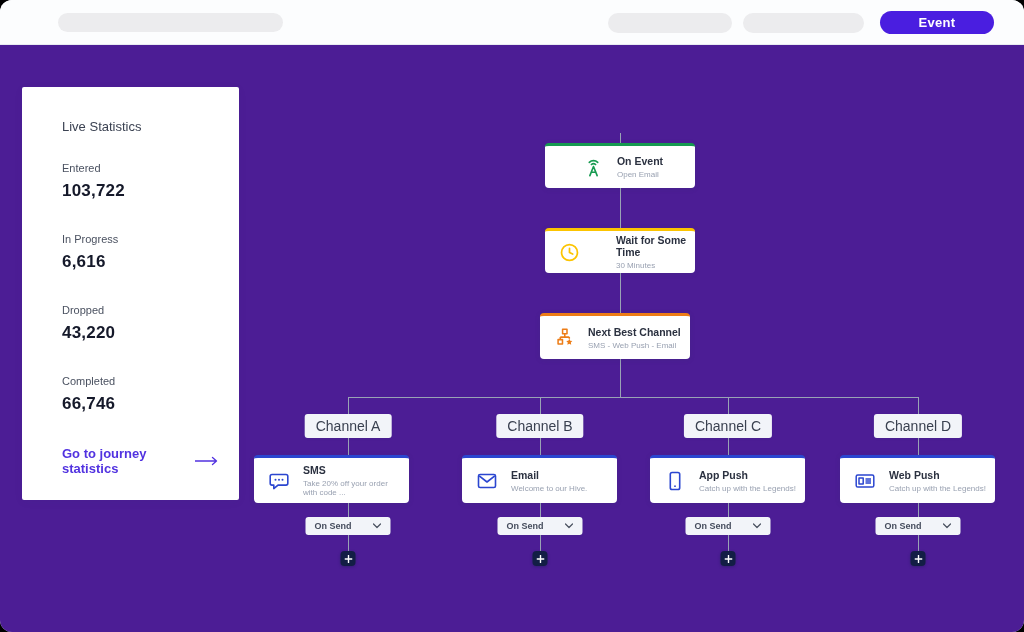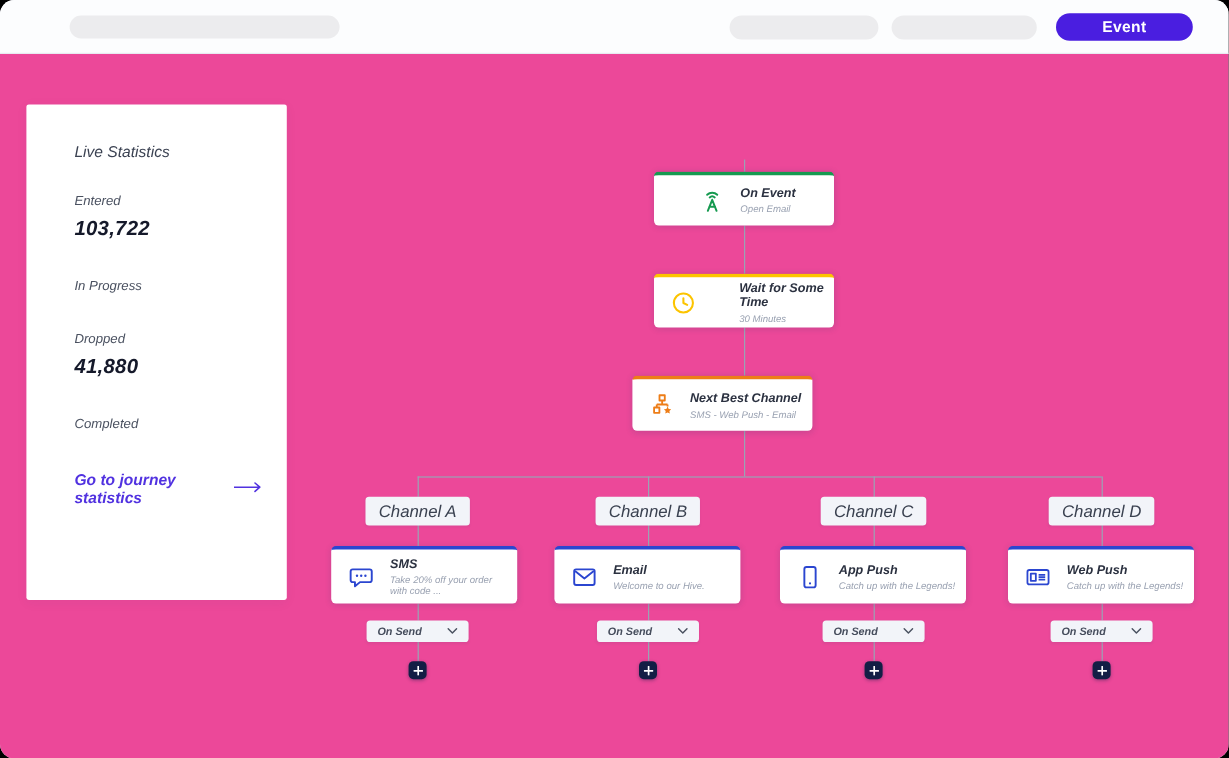--- a/index.html
+++ b/index.html
@@ -11,21 +11,21 @@
   .topbar { position:absolute; top:0; left:0; right:0; height:45px; background:#fcfdfe; border-bottom:1px solid #e8ebf1; z-index:10; }
   .back-btn { position:absolute; left:24px; top:13px; width:20px; height:18px; cursor:pointer; display:flex; align-items:center; }
   .ph-pill { position:absolute; background:#ececee; border-radius:10px; }
   .pill-name { left:58px; top:13px; width:225px; height:19px; }
   .pill-r1 { left:608px; top:13px; width:124px; height:20px; }
   .pill-r2 { left:743px; top:13px; width:121px; height:20px; }
   .launch-btn { position:absolute; left:880px; top:11px; width:114px; height:23px; background:#4a1ee0; border-radius:12px; color:#fff;
     font-size:13px; font-weight:700; display:flex; align-items:center; justify-content:center; letter-spacing:.3px; cursor:pointer; border:none; }
 
   
-  .canvas { position:absolute; top:45px; left:0; right:0; bottom:0; background:#ec4899;font-style:italic; }
+  .canvas { position:absolute; top:45px; left:0; right:0; bottom:0; background:#4c1d95; }
 
   
   .stats-panel { position:absolute; left:22px; top:42px; width:217px; height:413px; background:#fff; border-radius:2px;
     box-shadow:0 2px 10px rgba(40,56,100,0.05); padding:32px 20px 0 40px; }
   .stats-title { font-size:13px; color:#3b4252; margin-bottom:28px; }
   .stat { margin-bottom:32px; }
   .stat-label { font-size:11px; color:#4a5160; margin-bottom:7px; }
   .stat-value { font-size:17px; font-weight:700; color:#15192a; letter-spacing:.2px; }
   .stats-link { display:flex; align-items:center; gap:9px; margin-top:4px; cursor:pointer; }
   .stats-link-label { font-size:13px; font-weight:700; color:#5132e0; }
@@ -84,27 +84,29 @@
     <div class="canvas">
 
       <div class="stats-panel">
         <div class="stats-title">Live Statistics</div>
         <div class="stat">
           <div class="stat-label">Entered</div>
           <div class="stat-value">103,722</div>
         </div>
         <div class="stat">
           <div class="stat-label">In Progress</div>
+          <div class="stat-value">6,616</div>
         </div>
         <div class="stat">
           <div class="stat-label">Dropped</div>
-          <div class="stat-value">41,880</div>
+          <div class="stat-value">43,220</div>
         </div>
         <div class="stat">
           <div class="stat-label">Completed</div>
+          <div class="stat-value">66,746</div>
         </div>
         <div class="stats-link">
           <span class="stats-link-label">Go to journey statistics</span>
           <span>
             <svg width="24" height="10" viewBox="0 0 24 10">
                 <path d="M0 5 H21.5 M17.5 1.5 L21.5 5 L17.5 8.5" stroke="#5132e0" stroke-width="1.3" fill="none" stroke-linecap="round" stroke-linejoin="round"></path>
               </svg>
           </span>
         </div>
       </div>
@@ -156,41 +158,41 @@
               <circle cx="12" cy="12" r="8.3"></circle>
               <path d="M12 7.8 V12 L15.3 13.6"></path>
             </svg>
           </span>
           <div>
             <div class="node-t">Wait for Some Time</div>
             <div class="node-s">30 Minutes</div>
           </div>
         </div>
 
-        <div class="node node-nbc node--orange" style="left:527px; top:268px;">
+        <div class="node node-nbc node--orange" style="left:540px; top:268px;">
           <span class="node-icon">
             <svg width="23" height="23" viewBox="0 0 24 24" fill="none" stroke="#ed7d17" stroke-width="1.6" stroke-linejoin="round">
               <rect x="10" y="3.5" width="4.6" height="4.6"></rect>
               <path d="M12.3 8.1 V11.6 M12.3 11.6 H7.6 M12.3 11.6 H17 M7.6 11.6 V14.2 M17 11.6 V13.4"></path>
               <rect x="5.3" y="14.2" width="4.6" height="4.6"></rect>
               <path d="M17 13.4 l1 2 2.2 0.32 -1.6 1.56 0.38 2.2 -1.98 -1.04 -1.98 1.04 0.38 -2.2 -1.6 -1.56 2.2 -0.32 z" fill="#ed7d17" stroke="none"></path>
             </svg>
           </span>
           <div>
             <div class="node-t">Next Best Channel</div>
             <div class="node-s">SMS - Web Push - Email</div>
           </div>
         </div>
 
         <div class="chan-pill" style="left:348px;">Channel A</div>
         <div class="chan-pill" style="left:540px;">Channel B</div>
         <div class="chan-pill" style="left:728px;">Channel C</div>
         <div class="chan-pill" style="left:918px;">Channel D</div>
 
-        <div class="node node--blue branch-card" style="left:276px;">
+        <div class="node node--blue branch-card" style="left:254px;">
           <span class="node-icon">
             <svg width="24" height="24" viewBox="0 0 24 24" fill="none" stroke="#2b46d0" stroke-width="1.6" stroke-linejoin="round">
               <path d="M5 5.5 h14 a1.8 1.8 0 0 1 1.8 1.8 v7 a1.8 1.8 0 0 1 -1.8 1.8 H11 L6.8 19.6 V16.1 H5 a1.8 1.8 0 0 1 -1.8 -1.8 v-7 A1.8 1.8 0 0 1 5 5.5 z"></path>
               <circle cx="8.5" cy="10.8" r="1" fill="#2b46d0" stroke="none"></circle>
               <circle cx="12" cy="10.8" r="1" fill="#2b46d0" stroke="none"></circle>
               <circle cx="15.5" cy="10.8" r="1" fill="#2b46d0" stroke="none"></circle>
             </svg>
           </span>
           <div>
             <div class="node-t">SMS</div>

